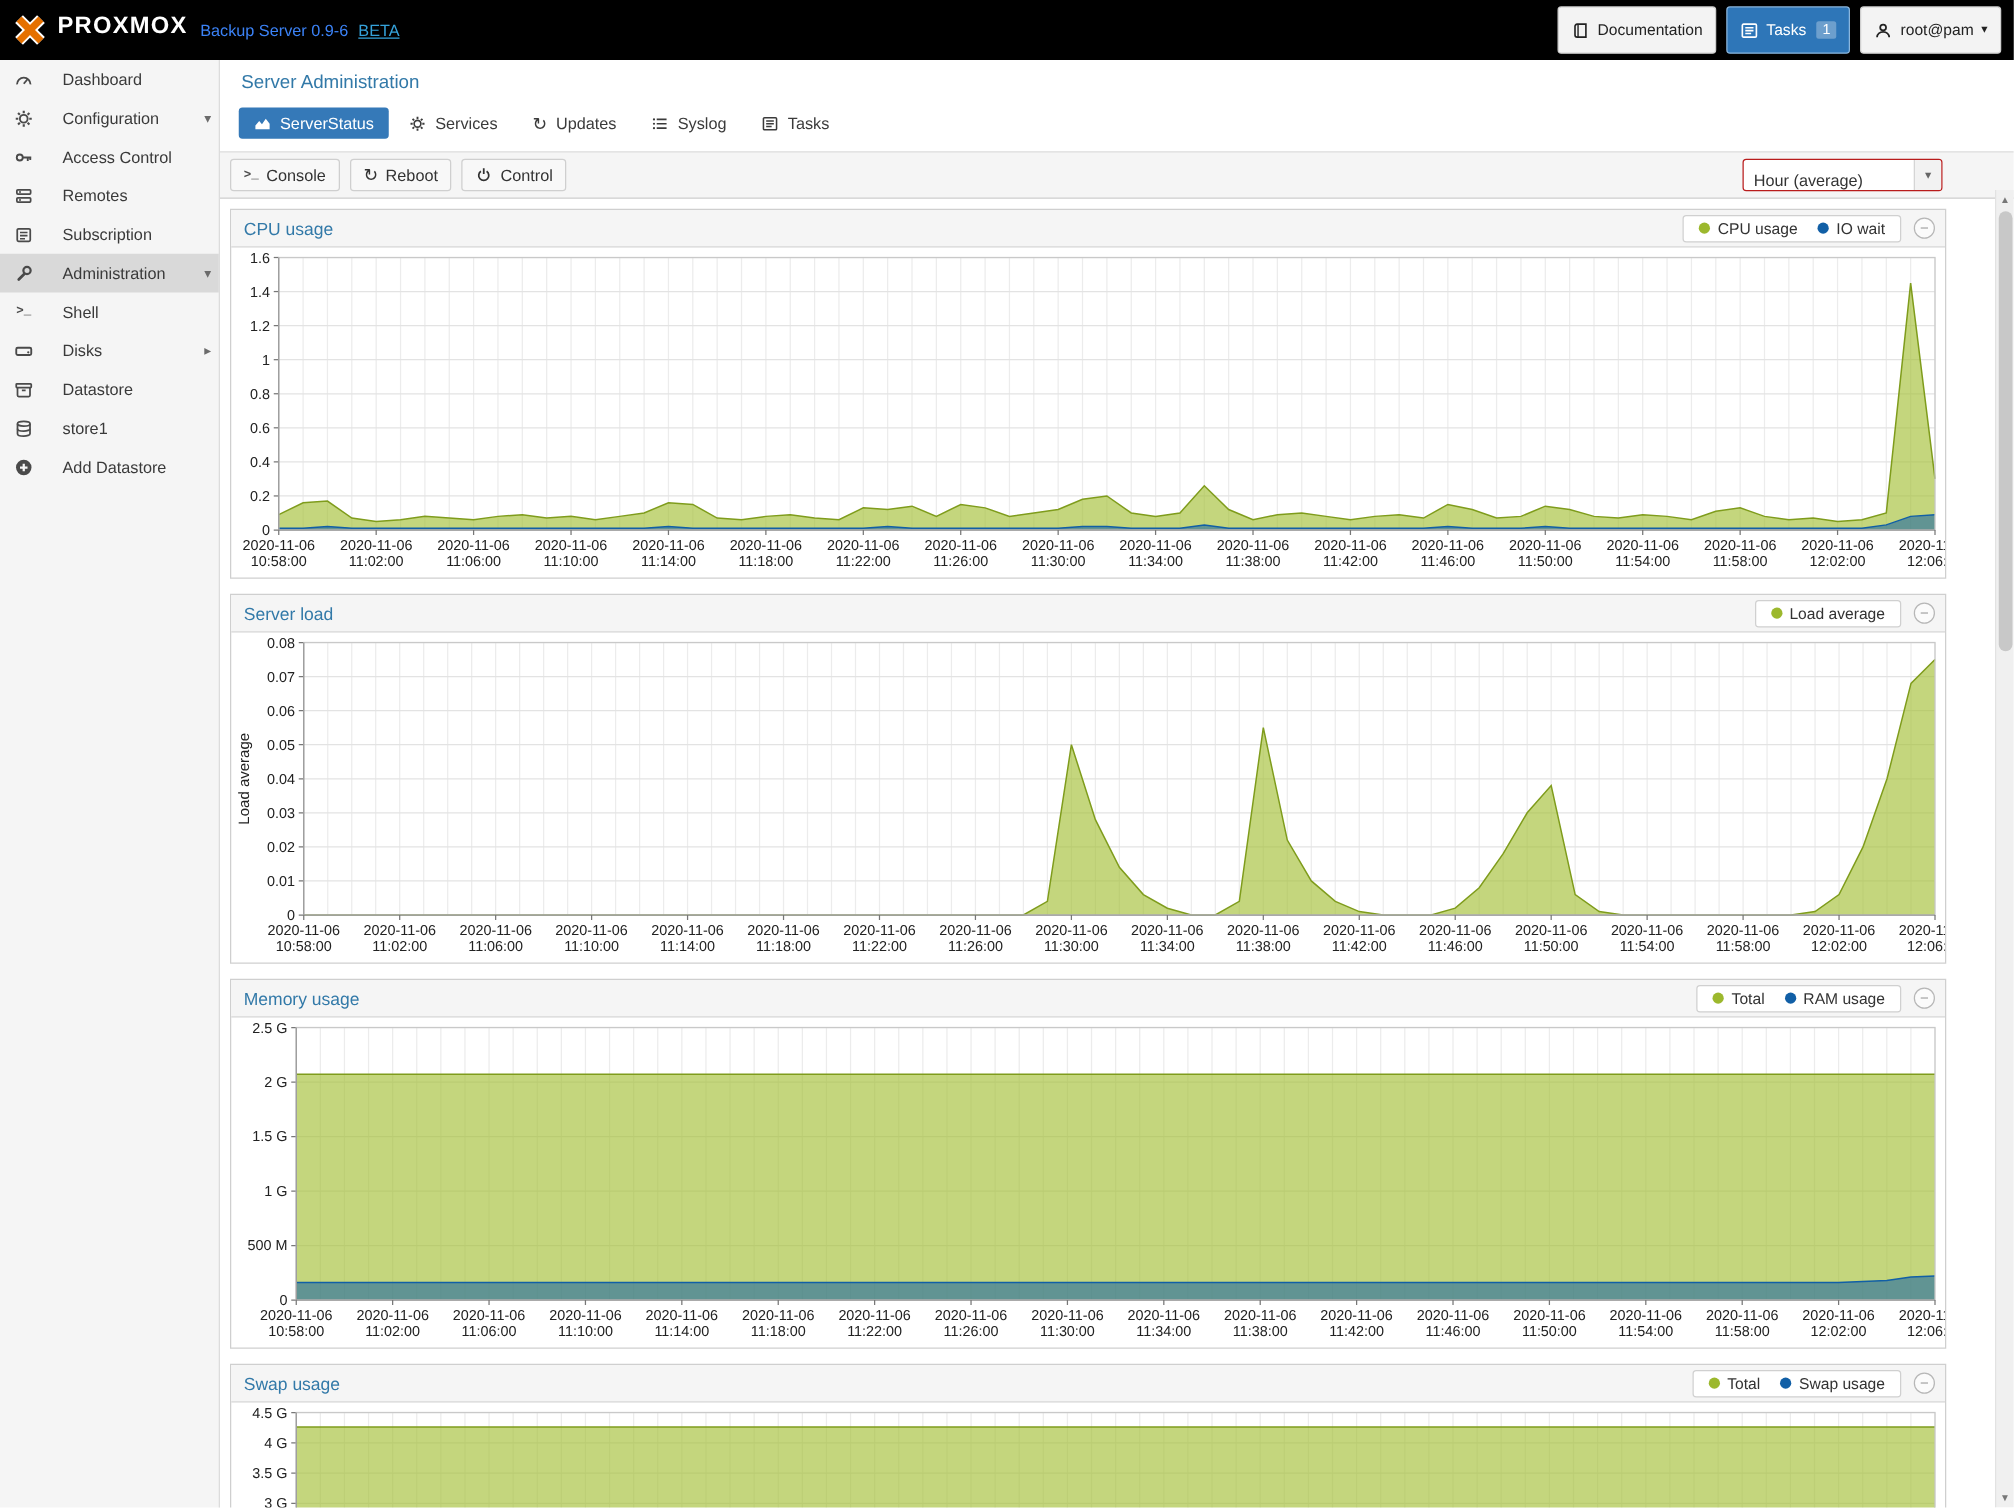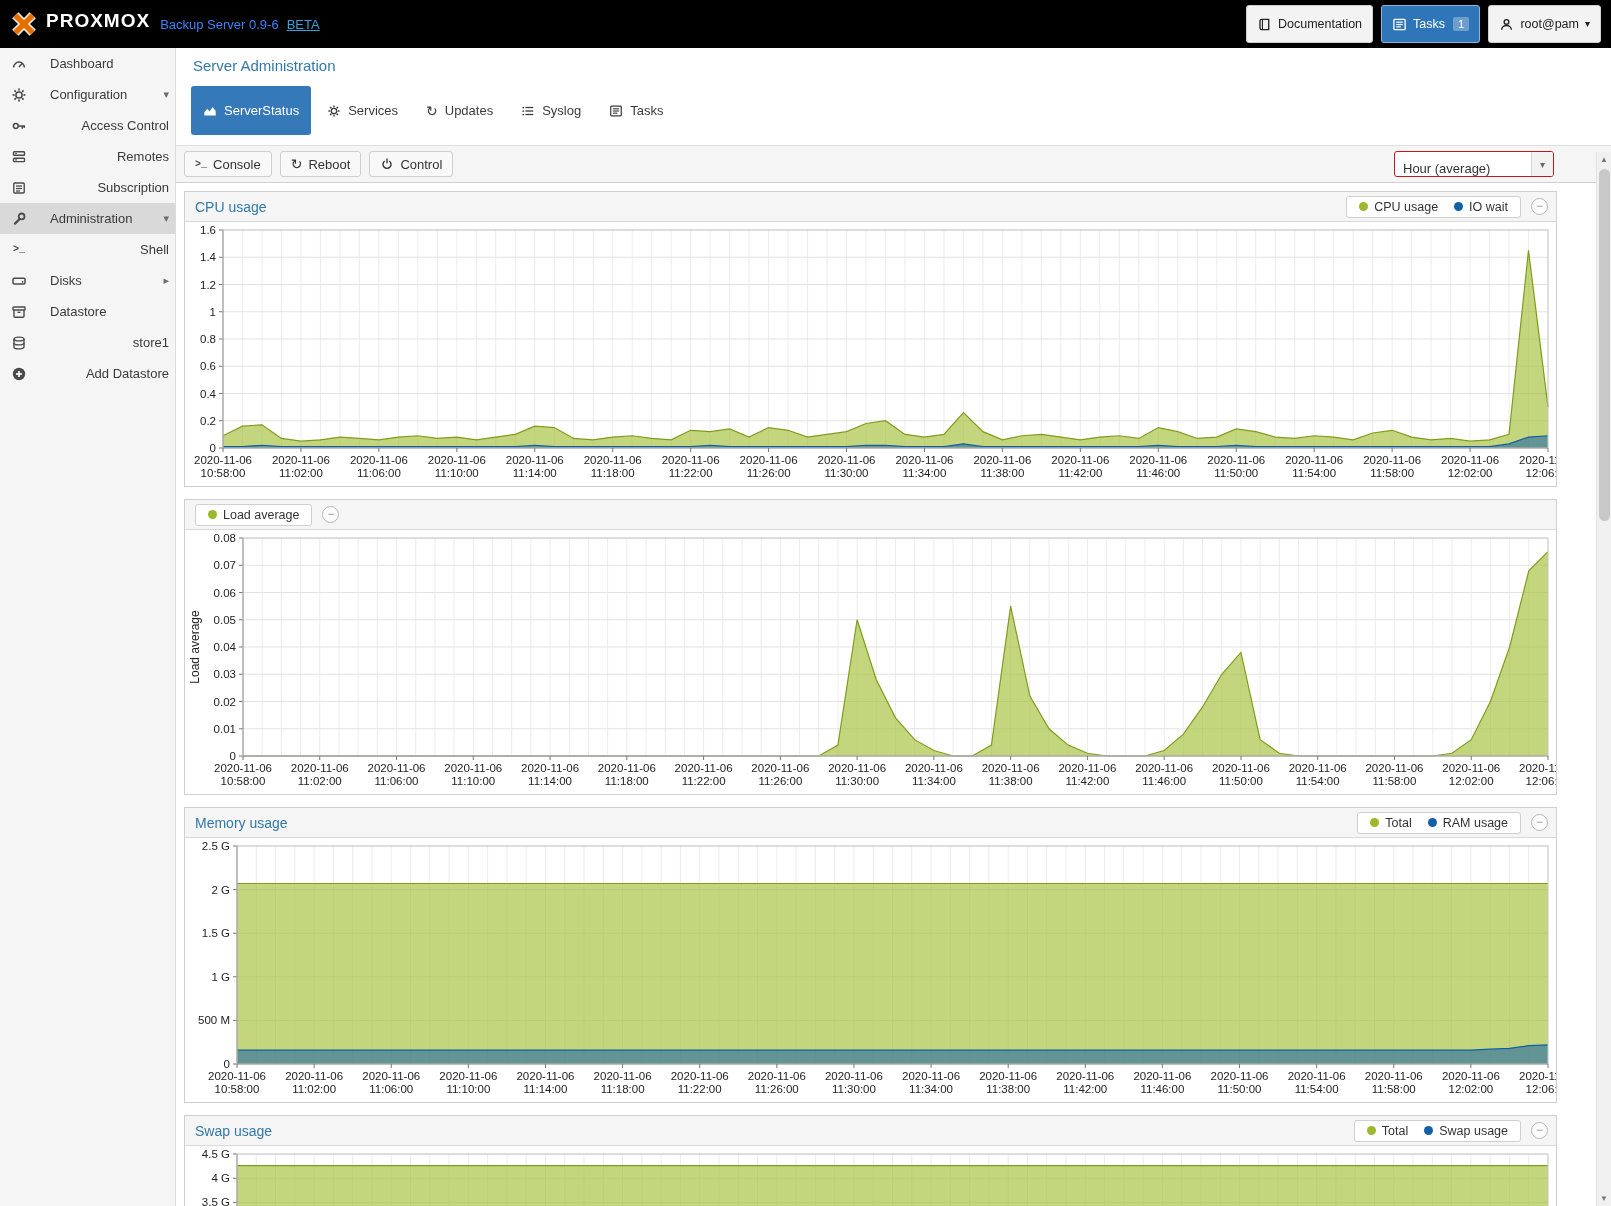--- a/index.html
+++ b/index.html
@@ -18,31 +18,31 @@
     background:#f3f3f3;border:1px solid #cfcfcf;border-radius:3px;font-size:12.5px;color:#222;cursor:pointer;}
   .hbtn.blue{background:#2e76b8;border:1px solid #8ab6dd;color:#fff;}
   .badge{display:inline-block;min-width:16px;text-align:center;background:rgba(255,255,255,0.3);
     color:#fff;border-radius:2px;font-size:11.5px;padding:1px 5px;margin-left:2px;}
   .caret{font-size:10px;line-height:1;}
 
   
   .sidebar{position:absolute;left:0;top:48px;width:176px;height:1158px;background:#f5f5f5;
     border-right:1px solid #dcdcdc;font-size:13px;color:#3a3a3a;}
   .side-row{height:31px;display:flex;align-items:center;padding:0 6px 0 9px;cursor:pointer;gap:16px;}
-  .side-row.lvl1{justify-content:space-between;}
+  .side-row.lvl1{}
   .side-row.selected{background:#d9d9d9;}
   .side-icon{width:20px;display:inline-flex;justify-content:center;color:#4a4a4a;margin-right:5px;flex:none;}
   .side-caret{margin-left:auto;color:#6b6b6b;font-size:11px;}
   .termglyph{font-family:"Liberation Mono",monospace;font-weight:bold;font-size:10px;color:#4a4a4a;}
 
   
   .content{position:absolute;left:176px;top:48px;width:1435px;height:1158px;background:#fff;overflow:hidden;}
   .page-title{margin:9px 0 0 17px;font-size:15px;color:#3279a8;}
   .tabbar{display:flex;gap:4px;margin:12px 0 0 15px;}
-  .tab{display:inline-flex;align-items:center;gap:7px;padding:17px 12px;border-radius:3px;
+  .tab{display:inline-flex;align-items:center;gap:7px;padding:5px 12px;border-radius:3px;
     font-size:13px;color:#3b3b3b;cursor:pointer;}
   .tab.active{background:#3579b8;color:#fff;}
   .toolbar{margin-top:10px;background:#f5f5f5;border-top:1px solid #dedede;border-bottom:1px solid #cfcfcf;
     padding:5px 57px 5px 8px;display:flex;align-items:center;gap:8px;}
   .tbtn{display:inline-flex;align-items:center;gap:6px;background:#f8f8f8;border:1px solid #cfcfcf;
     border-radius:3px;padding:3px 10px;font-size:13px;color:#333;cursor:pointer;height:26px;}
   .combo{margin-left:auto;display:inline-flex;align-items:flex-end;width:160px;height:26px;background:#fff;
     border:1px solid #b91c1c;border-radius:3px;font-size:13px;color:#333;cursor:pointer;overflow:hidden;}
   .combo .val{flex:1;padding:0 8px;}
   .combo .trig{width:22px;height:100%;display:flex;align-items:center;justify-content:center;
@@ -487,20 +487,21 @@
             <text x="1285.0588235294117" y="255" text-anchor="middle" font-size="11.5" fill="#222">12:02:00</text>
             <line x1="1363" y1="226" x2="1363" y2="230" stroke="#777"></line>
             <text x="1363" y="242" text-anchor="middle" font-size="11.5" fill="#222">2020-11-06</text>
             <text x="1363" y="255" text-anchor="middle" font-size="11.5" fill="#222">12:06:00</text>
           </svg>
       </div>
     </section>
 
     <section class="panel">
       <div class="panel-header">
+        <span class="panel-title">Server load</span>
         <div class="legend">
           <span class="legend-item">
             <i class="legend-dot" style="background: rgb(156, 184, 45);"></i>
             <span>Load average</span>
           </span>
         </div>
         <span class="collapse-btn">−</span>
       </div>
       <div class="panel-body">
         <svg width="1371" height="264">

